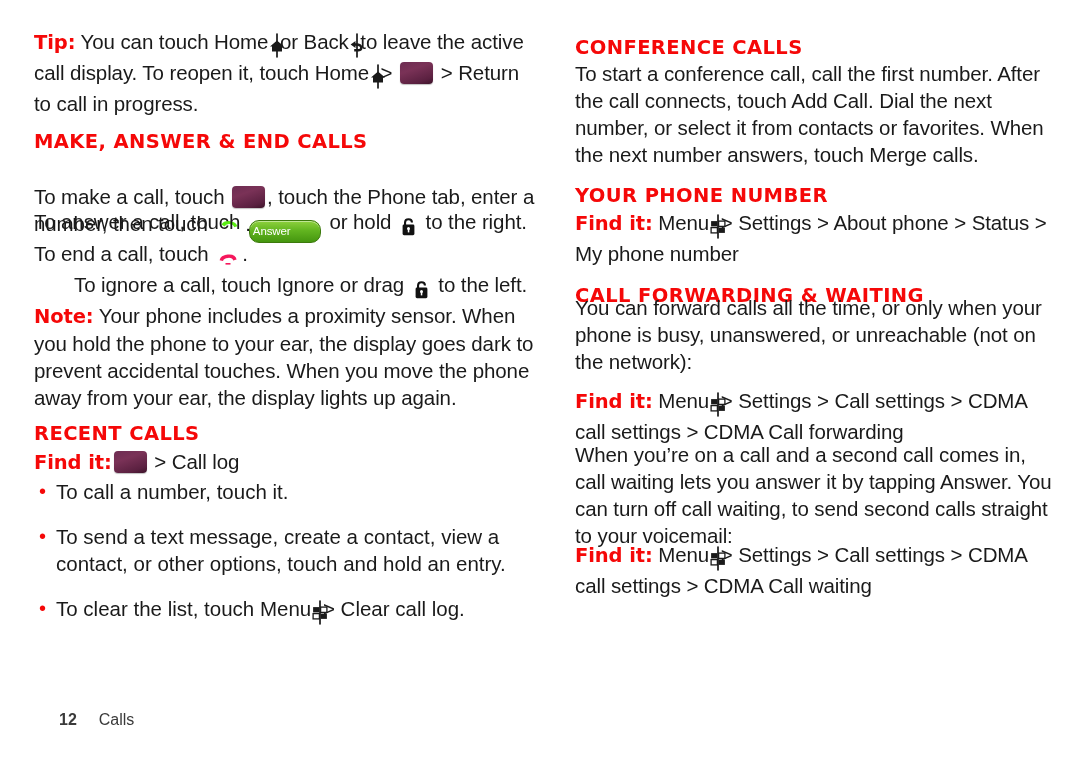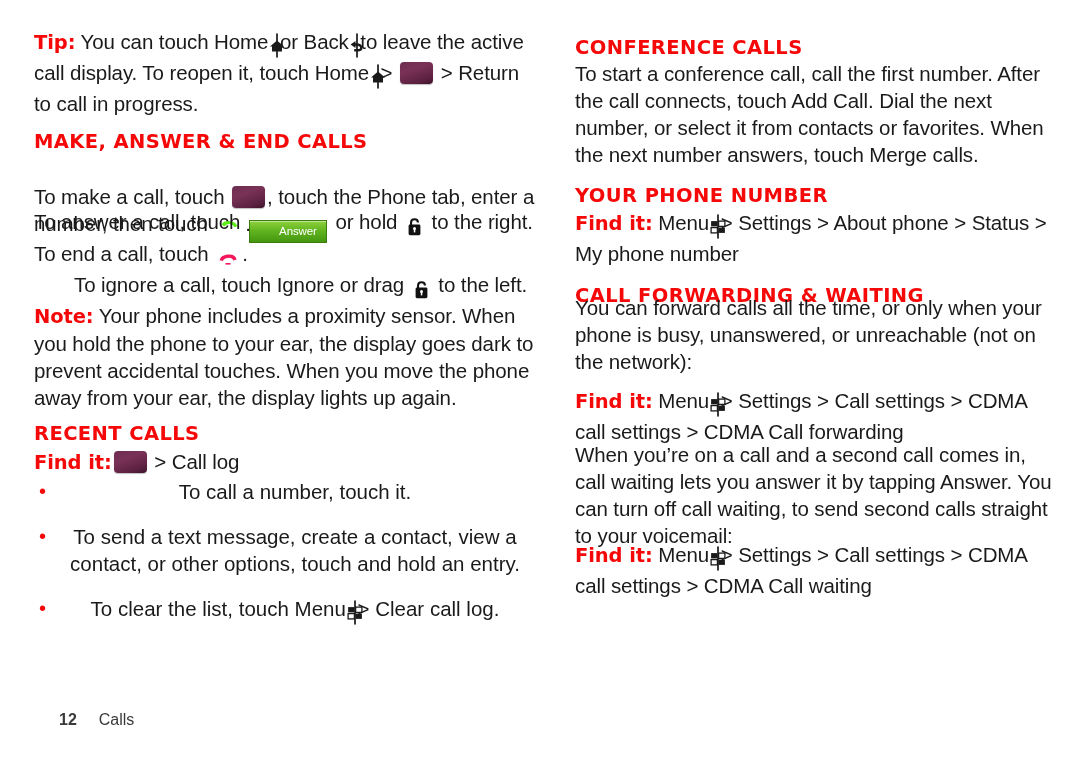--- a/index.html
+++ b/index.html
@@ -92,21 +92,20 @@
     line-height: 27px;
     text-align: left;
     padding-left: 5px;
     box-sizing: border-box;
   }
   .bullet-text {
     flex: 1 1 auto;
     font-size: 20.5px;
     line-height: 27px;
     color: #1a1a1a;
-    text-align: center;
   }
 
   
   .ic {
     display: inline-block;
     vertical-align: -4px;
   }
   .ic-key {
     width: 27px;
     height: 20px;
@@ -127,28 +126,28 @@
     background: linear-gradient(160deg, #6d2d52 0%, #7a3257 35%, #5a2040 80%, #3c1228 100%);
     vertical-align: -4px;
     margin: 0 2px;
     box-shadow: 0 1px 1px rgba(0,0,0,0.25);
   }
 
   .ic-answer {
     display: inline-block;
     vertical-align: -6px;
     min-width: 58px;
-    padding: 3px 9px 4px 9px;
-    border-radius: 0;
+    padding: 3px 9px 4px 3px;
+    border-radius: 10px;
     background: linear-gradient(180deg, #8ed13e 0%, #62b520 45%, #45960f 100%);
     border: 1.4px solid #3c7a0c;
     color: #ffffff;
     font-size: 11.5px;
     font-family: "Liberation Sans", sans-serif;
-    text-align: right;
+    text-align: left;
     line-height: 14px;
     margin: 0 3px;
     box-shadow: inset 0 1px 0 rgba(255,255,255,0.45);
   }
 
   .ic-lock { width: 17px; height: 21px; vertical-align: -4px; margin: 0 3px; }
   .ic-phone-green { width: 24px; height: 20px; vertical-align: -3px; margin: 0 4px; }
   .ic-phone-red { width: 24px; height: 20px; vertical-align: -3px; margin: 0 2px; }
 
   

